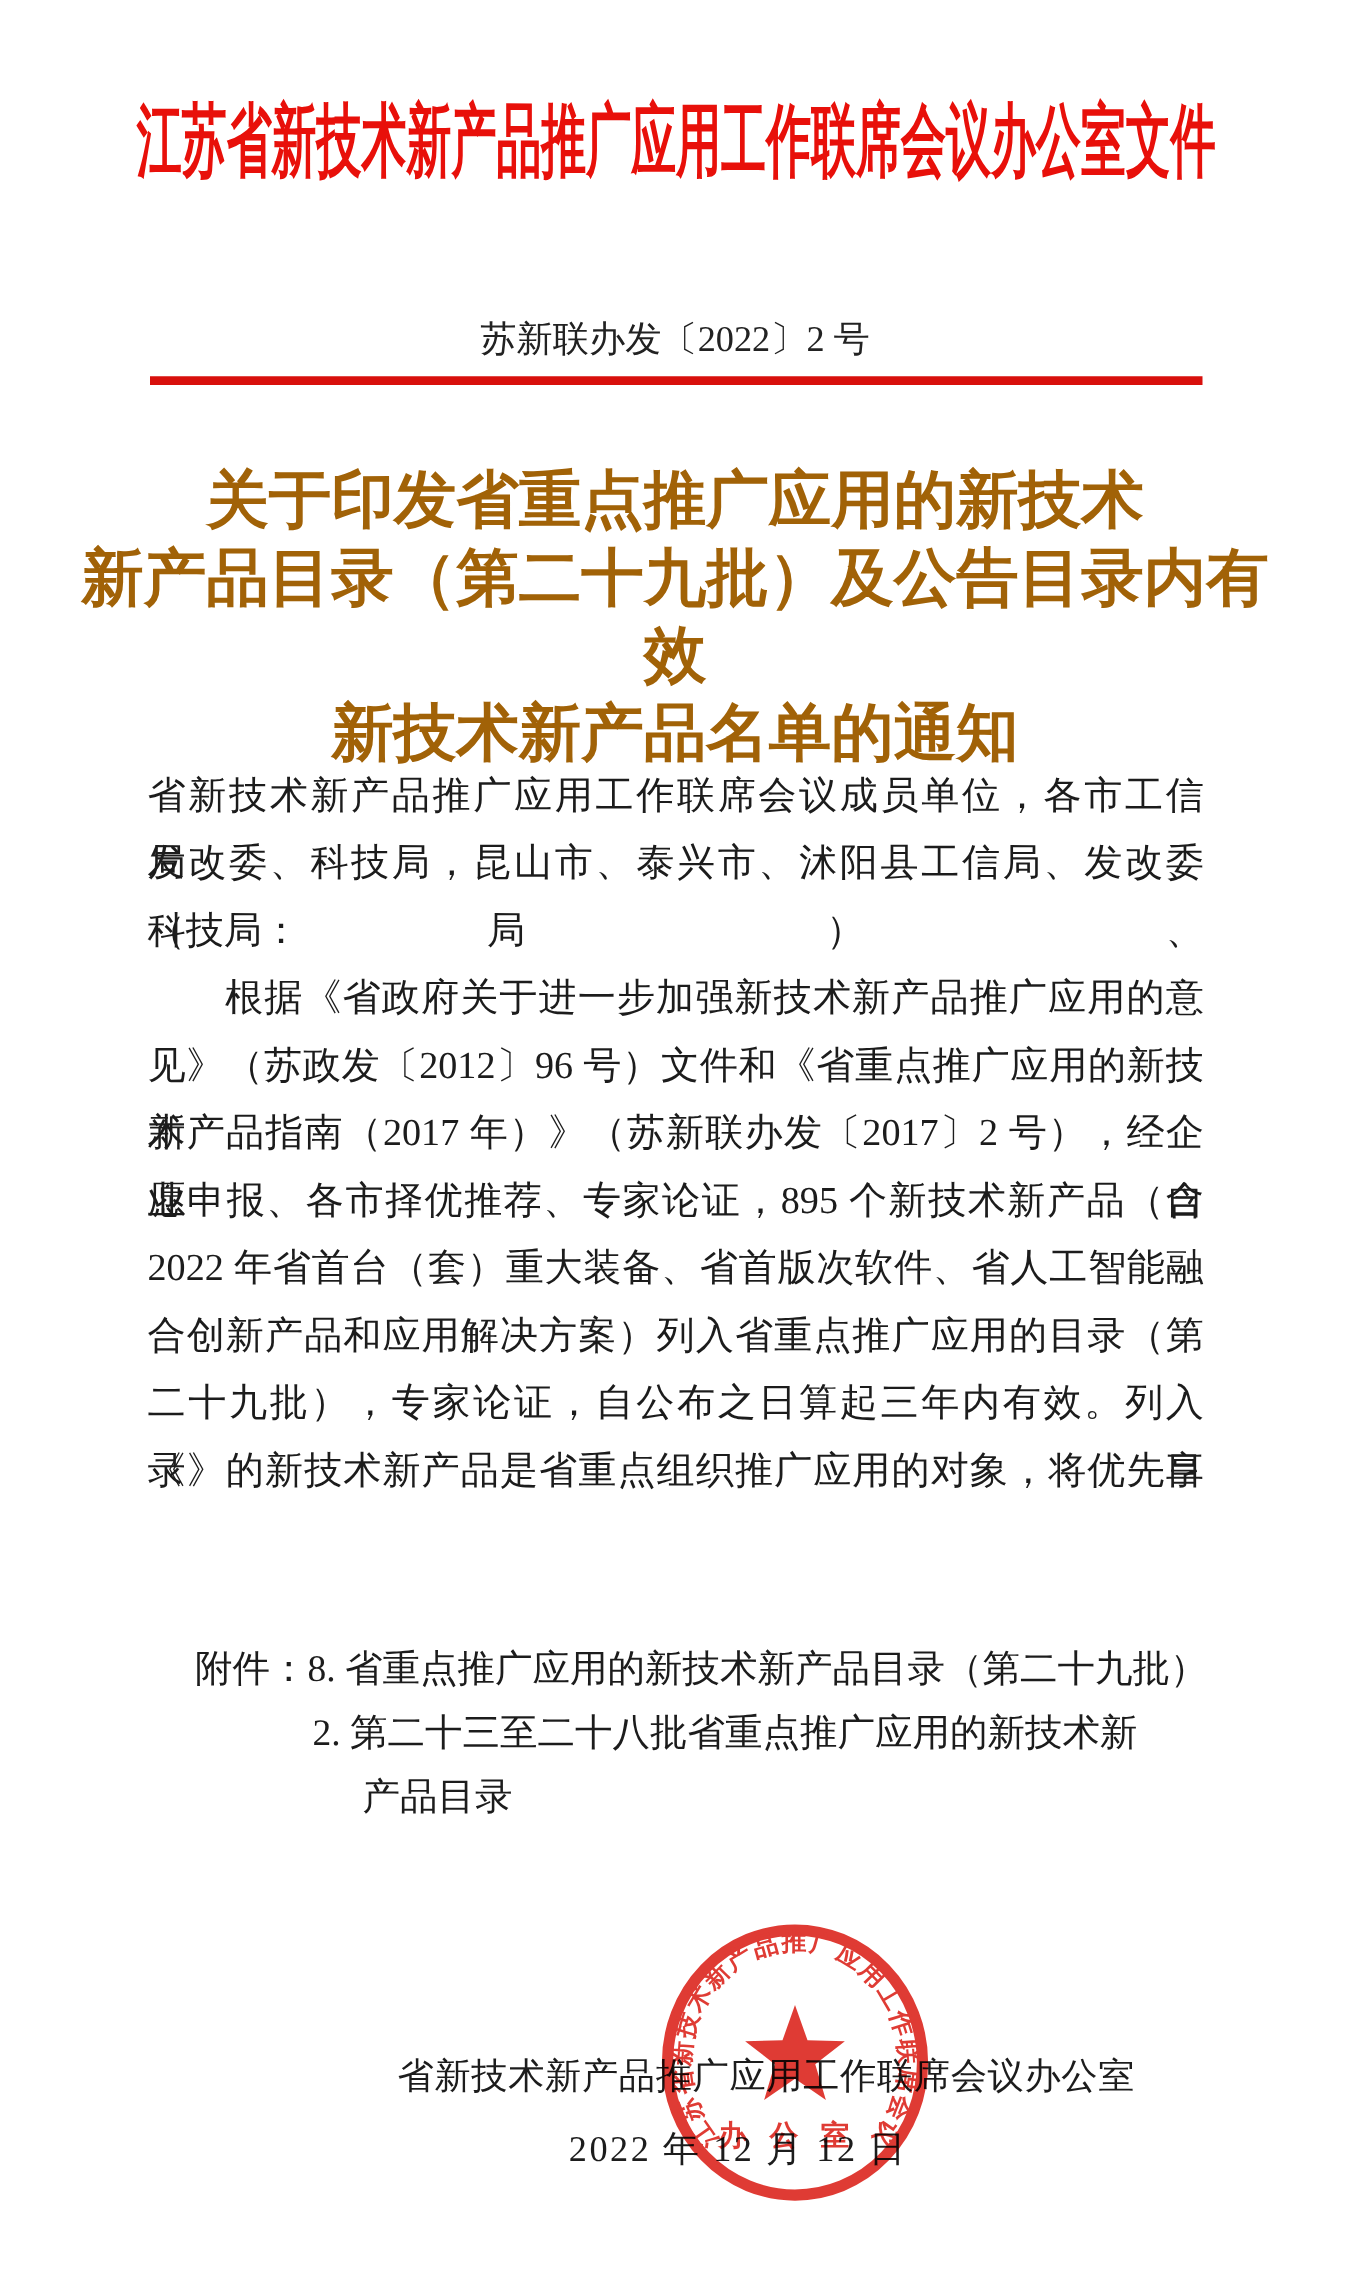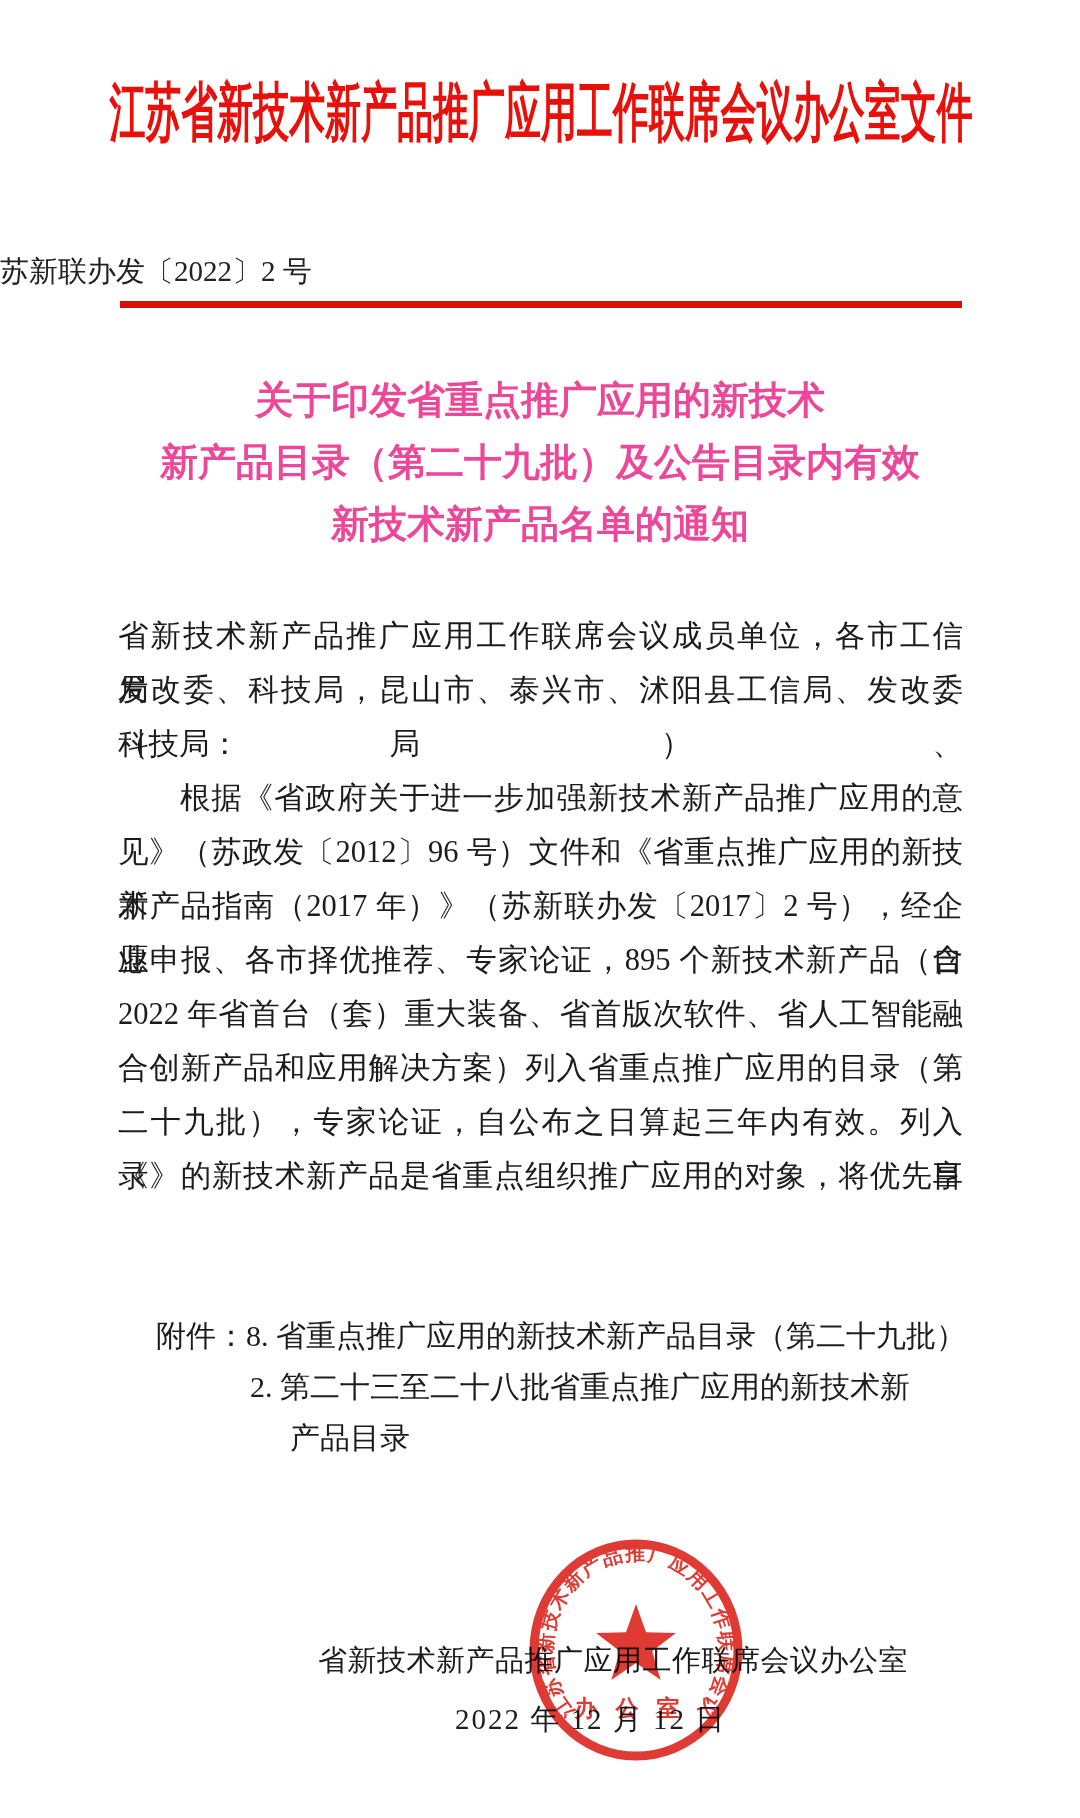--- a/index.html
+++ b/index.html
@@ -18,33 +18,33 @@
   }
   .banner-text{
     display:inline-block;white-space:nowrap;
     font-size:64px;font-weight:bold;color:#e8100a;
     transform:scaleX(0.562);transform-origin:center center;
     letter-spacing:0px;
   }
   
   .doc-number{
     position:absolute;left:0;top:252px;width:1080px;
-    text-align:left;font-size:29px;color:#222;
+    text-align:center;font-size:29px;color:#222;
     font-family:"Liberation Serif","DejaVu Serif",serif;
   }
   
   .red-rule{
     position:absolute;left:120px;top:301px;width:842px;height:7px;
     background:#d8100c;
   }
   
   .title-block{
     position:absolute;left:60px;top:369px;width:960px;
-    text-align:center;font-size:38px;font-weight:bold;line-height:62px;
-    color:#ec4899;
+    text-align:center;font-size:50px;font-weight:bold;line-height:62px;
+    color:#a16207;
   }
   
   .body-block{
     position:absolute;left:118px;top:609px;width:845px;
     font-size:30.5px;line-height:54px;color:#1c1c1c;
   }
   .bline{height:54px;white-space:nowrap;}
   .bline.justify{
     white-space:normal;
     text-align:justify;

